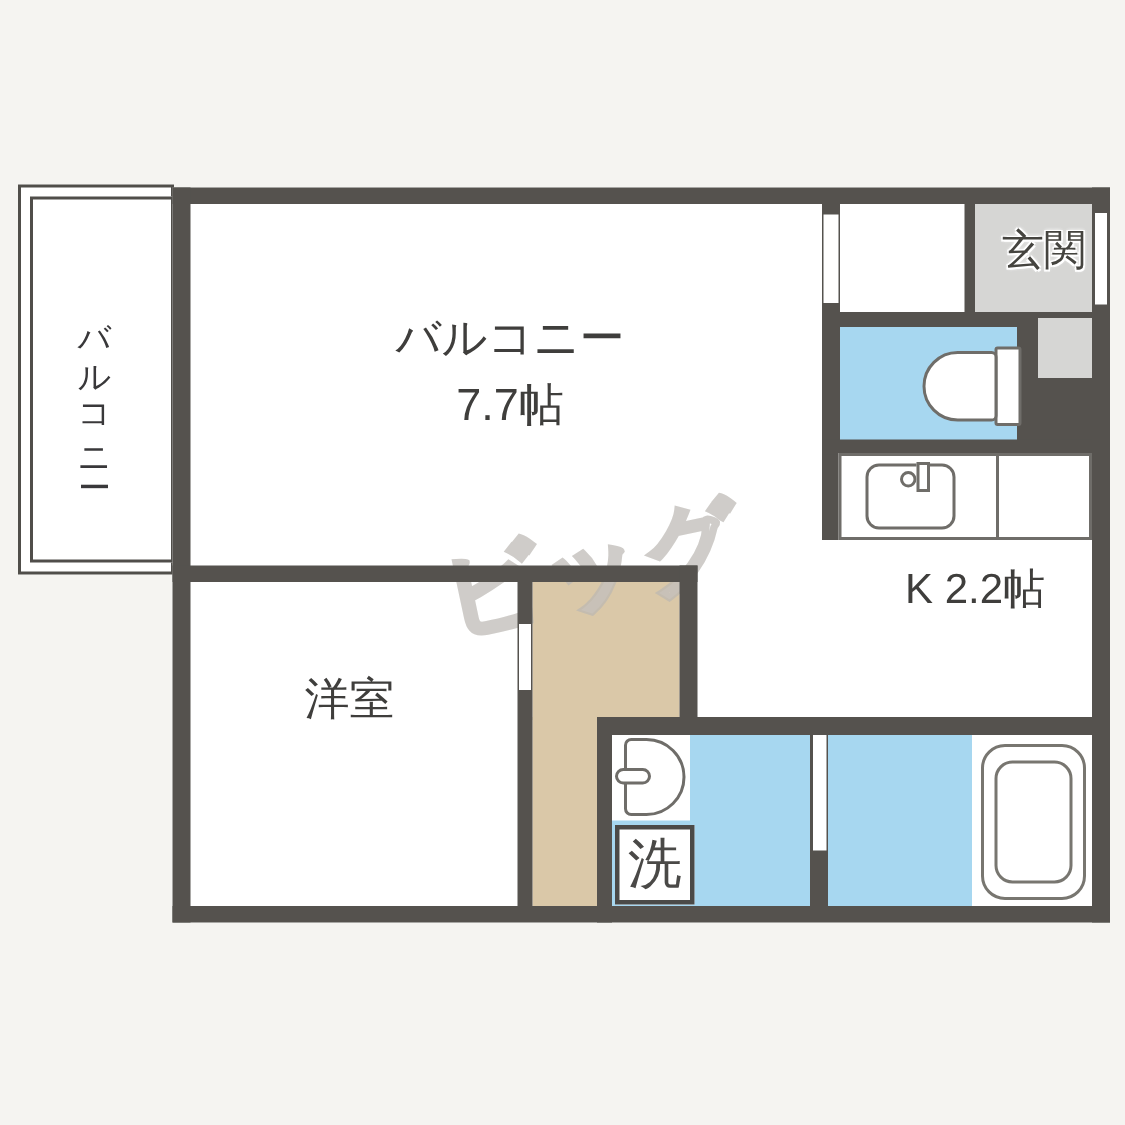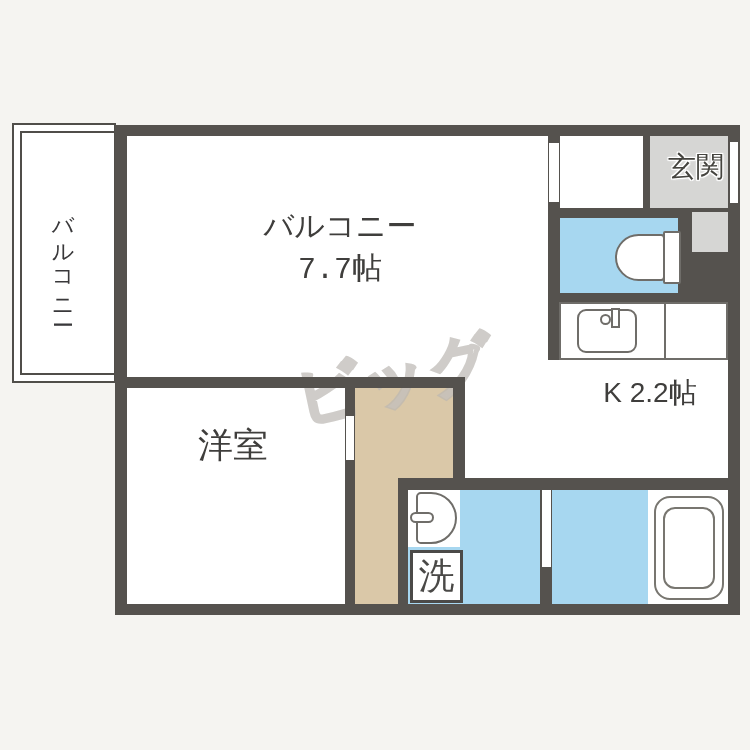--- a/index.html
+++ b/index.html
@@ -81,24 +81,24 @@
   <div class="fixture" style="left:410px;top:512px;width:24px;height:11px;border-radius:6px;"></div>
 
   <div style="left:410px;top:550px;width:53px;height:53px;border:3px solid #4b4a48;background:#fff;display:flex;align-items:center;justify-content:center;">
     <span class="lbl" style="position:static;font-size:36px;color:#4a4947;">洗</span>
   </div>
 
   <div class="lbl" style="left:46px;top:184px;width:32px;height:150px;writing-mode:vertical-rl;font-size:22px;letter-spacing:3px;color:#39383a;">バルコニー</div>
 
   <div class="lbl" style="left:240px;top:203px;width:200px;font-size:30px;line-height:1.5;">
     <div style="position:static;">バルコニー</div>
-    <div style="position:static;font-family:Liberation Mono, monospace;">7.7帖</div>
+    <div style="position:static;">7.7帖</div>
   </div>
 
-  <div class="lbl" style="left:133px;top:421px;width:200px;font-size:35px;line-height:1.35;">
+  <div class="lbl" style="left:133px;top:447px;width:200px;font-size:30px;line-height:1.35;">
     <div style="position:static;">洋室</div>
   </div>
 
   <div class="lbl halo" style="left:656px;top:148px;width:80px;font-size:28px;color:#45443f;">玄関</div>
 
 
   <div class="lbl" style="left:590px;top:374px;width:120px;font-size:28px;">K 2.2帖</div>
 
 </div>
 

